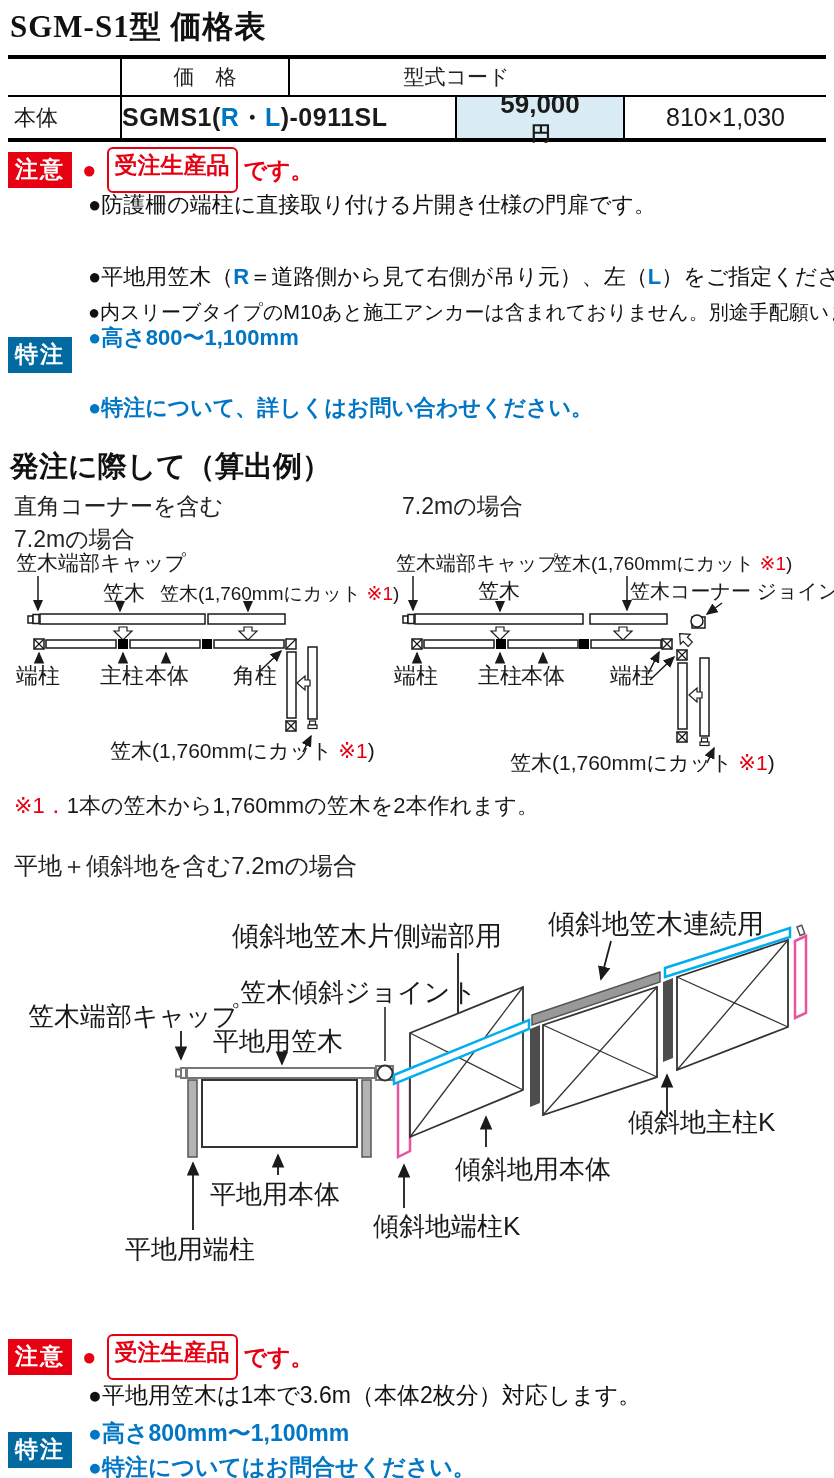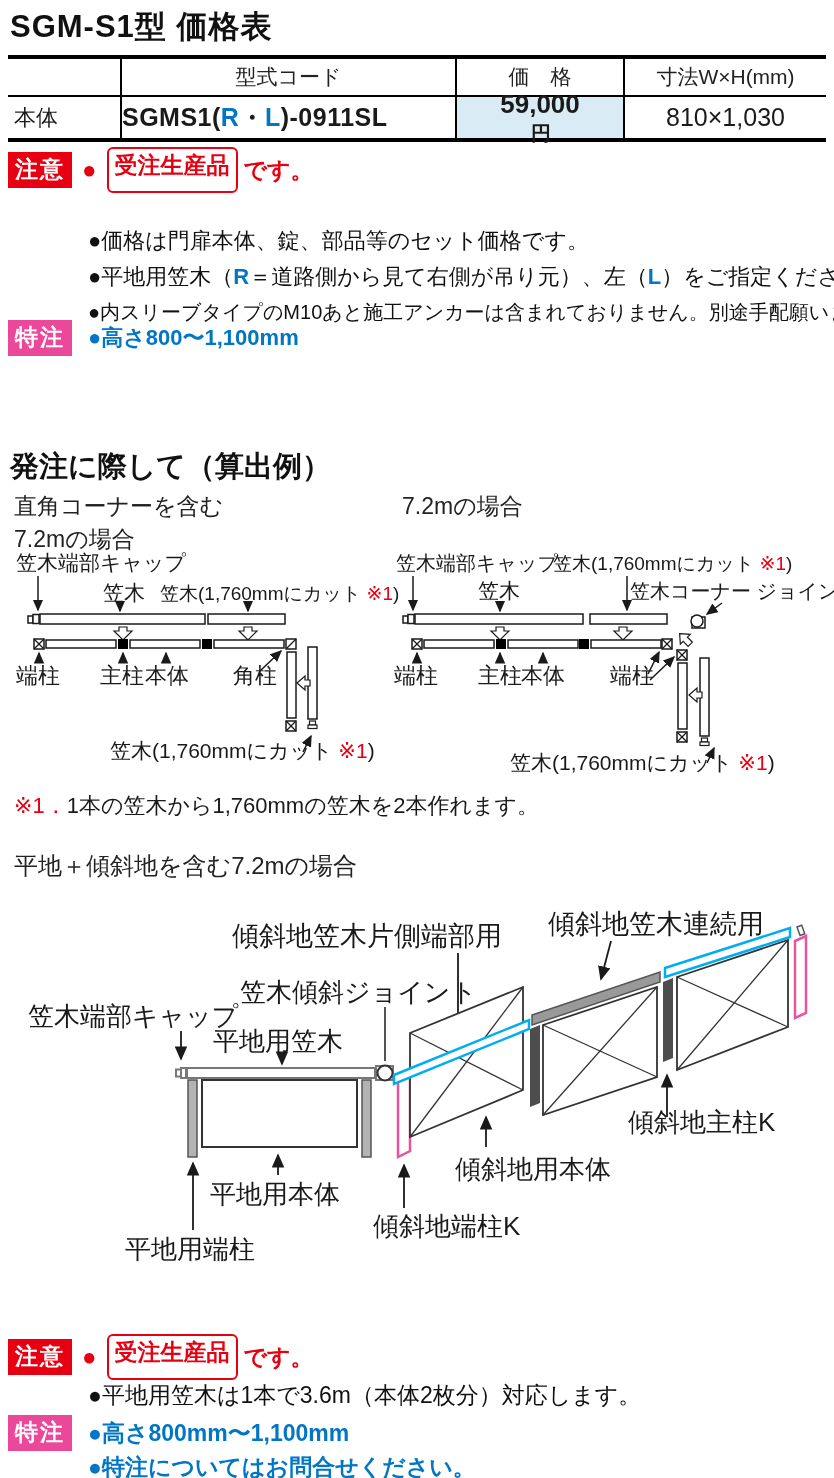--- a/index.html
+++ b/index.html
@@ -2,21 +2,21 @@
 <html><head>
 <meta charset="utf-8">
 <style>
   html,body{margin:0;padding:0;background:#ffffff;}
   .page{
     position:relative;width:834px;height:1478px;background:#ffffff;overflow:hidden;
     font-family:"Liberation Sans","DejaVu Sans",sans-serif;color:#1a1a1a;
   }
   .abs{position:absolute;}
   
-  .page-title{left:10px;top:6px;font-size:31px;font-weight:900;letter-spacing:1px;color:#111;}
+  .page-title{left:10px;top:6px;font-size:31px;font-weight:900;letter-spacing:1px;color:#111;font-family:Liberation Serif, serif;}
   
   .price-table{left:8px;top:55px;width:818px;border-top:4px solid #000;border-bottom:4px solid #000;}
   .pt-row{display:flex;align-items:stretch;}
   .pt-head{height:36px;border-bottom:2.5px solid #000;}
   .pt-body{height:41px;}
   .pt-cell{display:flex;align-items:center;justify-content:center;box-sizing:border-box;}
   .c1{width:112px;justify-content:flex-start;padding-left:6px;}
   .c2{width:335px;border-left:2px solid #000;}
   .c3{width:168px;border-left:2px solid #000;}
   .c4{flex:1;border-left:2px solid #000;}
@@ -24,21 +24,21 @@
   .pt-body .c1{font-size:22px;}
   .pt-body .c2{font-size:25px;font-weight:bold;justify-content:flex-start;letter-spacing:.5px;}
   .pt-body .c3{background:#d9ecf6;font-weight:bold;flex-direction:column;}
   .price-num{font-size:26px;font-weight:bold;}
   .price-unit{font-size:20px;font-weight:bold;margin-left:2px;}
   .pt-body .c4{font-size:25px;}
   .blue-ch{color:#0076c5;}
   
   .badge{display:inline-block;color:#fff;font-weight:bold;font-size:23px;padding:2px 7px 3px;letter-spacing:2px;}
   .badge-red{background:#e60012;}
-  .badge-blue{background:#ec4899;}
+  .badge-blue{background:#0369a1;margin-top:17px;}
   .firstline{display:flex;align-items:center;gap:10px;}
   .red-bullet{color:#e60012;font-size:24px;}
   .boxed{border:2.5px solid #e60012;border-radius:6px;color:#e60012;font-size:23px;font-weight:bold;padding:1px 6px 10px;}
   .red-suffix{color:#e60012;font-size:23px;font-weight:bold;margin-left:-4px;}
   .blk-item{font-size:22px;color:#111;white-space:nowrap;}
   .blk-item-sm{font-size:20px;}
   .blue-item{font-size:22px;color:#0076c5;font-weight:bold;white-space:nowrap;}
   .blue-item-b{font-size:23px;}
   
   .section-heading{left:10px;top:447px;font-size:29px;font-weight:900;color:#111;font-family:Liberation Serif, serif;}
@@ -55,23 +55,22 @@
 </head>
 <body>
 
 <div class="page">
 
   <div class="abs page-title">SGM-S1型 価格表</div>
 
   <div class="abs price-table">
     <div class="pt-row pt-head">
       <div class="pt-cell c1"></div>
+      <div class="pt-cell c3">価　格</div>
       <div class="pt-cell c2">型式コード</div>
-      <div class="pt-cell c3">価　格</div>
-      <div class="pt-cell c4">寸法W×H(mm)</div>
     </div>
     <div class="pt-row pt-body">
       <div class="pt-cell c1">本体</div>
       <div class="pt-cell c2">
           <span>SGMS1(</span>
           <span class="blue-ch">R</span>
           <span>・</span>
           <span class="blue-ch">L</span>
           <span>)-0911SL</span>
         </div>
@@ -82,26 +81,27 @@
       <div class="pt-cell c4">810×1,030</div>
     </div>
   </div>
 
   <div class="abs firstline" style="left:8px;top:147px;">
     <span class="badge badge-red">注意</span>
     <span class="red-bullet">●</span>
     <span class="boxed">受注生産品</span>
     <span class="red-suffix">です。</span>
   </div>
-  <div class="abs blk-item" style="left:88px;top:226px;">●価格は門扉本体、錠、部品等のセット価格です。</div>
+  <div class="abs blk-item" style="left:88px;top:190px;">●防護柵の端柱に直接取り付ける片開き仕様の門扉です。</div>
   <div class="abs blk-item" style="left:88px;top:262px;"><span>●平地用笠木（</span><span class="blue-ch" style="font-weight:bold">R</span><span>＝道路側から見て右側が吊り元）、左（</span><span class="blue-ch" style="font-weight:bold">L</span><span>）をご指定ください。</span></div>
   <div class="abs blk-item blk-item-sm" style="left:88px;top:299px;">●内スリーブタイプのM10あと施工アンカーは含まれておりません。別途手配願います。</div>
 
   <div class="abs" style="left:8px;top:320px;"><span class="badge badge-blue">特注</span></div>
   <div class="abs blue-item" style="left:88px;top:323px;">●高さ800〜1,100mm</div>
+  <div class="abs blue-item" style="left:88px;top:393px;">●特注について、詳しくはお問い合わせください。</div>
 
   <div class="abs section-heading">発注に際して（算出例）</div>
 
   <div class="abs sub-title" style="left:14px;top:490px;">
     <div>直角コーナーを含む</div>
       <div>7.2mの場合</div>
   </div>
   <div class="abs sub-title" style="left:402px;top:490px;">
       <div>7.2mの場合</div>
   </div>

